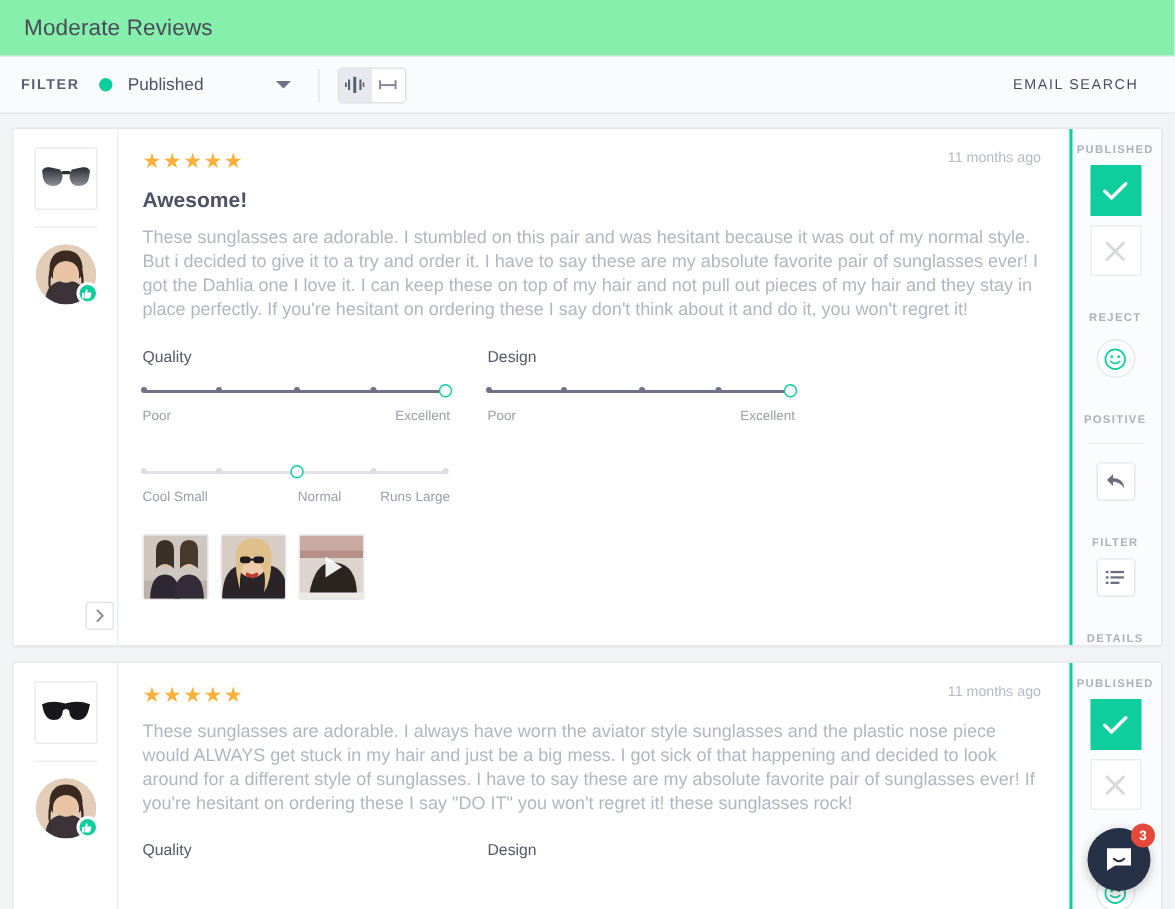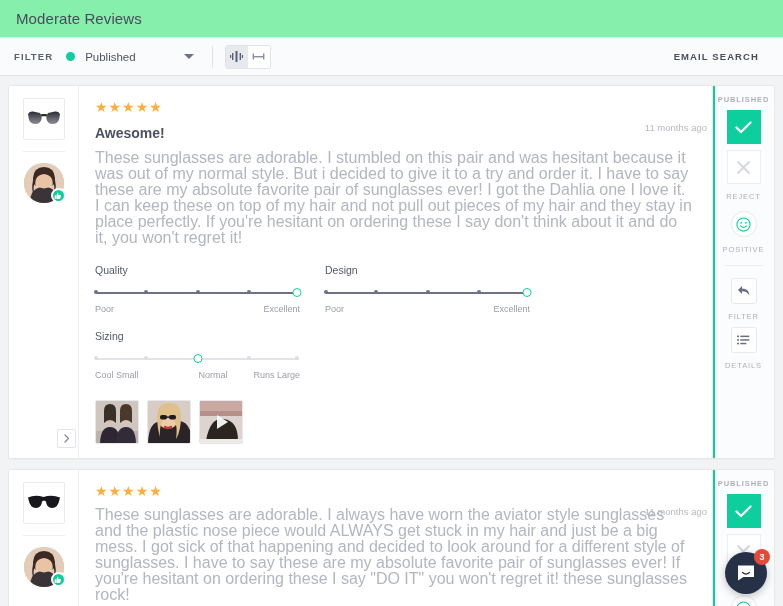--- a/index.html
+++ b/index.html
@@ -51,21 +51,21 @@
     display: flex; margin-left: 12px;
     border: 1px solid #e0e2e7; border-radius: 3px; overflow: hidden;
   }
   .viewtoggle div {
     width: 22px; height: 22px; display: flex; align-items: center; justify-content: center;
     background: #fff; cursor: pointer;
   }
   .viewtoggle div.on { background: #e7e9ee; }
   .spacer { flex: 1; }
   .email-label {
-    font-size: 9.5px; font-weight: 700; letter-spacing: 1.1px; color: #4a4e60;
+    font-size: 9.5px; font-weight: 400; letter-spacing: 1.1px; color: #4a4e60;
     margin-right: 10px;
     margin-left: 16px;
   }
   .searchbox {
     display: flex; align-items: center;
     width: 142px; height: 24px;
     background: #fff; border: 1px solid #e3e5ea; border-radius: 3px;
     padding: 0 6px;
   }
   .searchbox input {
@@ -113,28 +113,28 @@
     width: 19px; height: 19px;
     background: #fff; border: 1px solid #e3e5ea; border-radius: 2px;
     display: flex; align-items: center; justify-content: center;
     cursor: pointer; z-index: 3;
   }
 
   
   .body-col { flex: 1; padding: 14px 18px 14px 16px; min-width: 0; position: relative; }
   .stars { color: #fbb03b; font-size: 14px; letter-spacing: 1px; line-height: 1; }
   .timeago {
-    position: absolute; right: 5px; top: 14px;
-    font-size: 9.5px; color: #b6b9c3; margin-top: 22px;
+    position: absolute; right: 18px; top: 14px;
+    font-size: 9.5px; color: #b6b9c3;
   }
   .rv-title {
     font-size: 14px; color: #4c5062; margin-top: 11px; font-weight: 700;
   }
   .rv-text {
-    font-size: 16px; line-height: 16px; color: #b3b6c0; margin-top: 9px;
+    font-size: 12px; line-height: 16px; color: #b3b6c0; margin-top: 9px;
     max-width: 612px;
   }
 
   
   .attrs { display: flex; flex-wrap: wrap; margin-top: 18px; }
   .attr { width: 230px; margin-right: 0; margin-bottom: 16px; }
   .attr:nth-child(odd) { margin-right: 0; }
   .attr.col2 { margin-left: 0; }
   .attr-name { font-size: 10.5px; color: #545868; font-weight: 400; }
   .slider { position: relative; height: 10px; margin-top: 12px; width: 205px; }
@@ -188,21 +188,21 @@
     content:""; position:absolute; left: 0; top: 0; bottom: 0; width: 2px;
     background: #0ece9d;
   }
   .rail-head { font-size: 7.5px; letter-spacing: .9px; color: #aeb1bc; font-weight: 700; }
   .big-btn {
     width: 34px; height: 34px; margin-top: 6px;
     display: flex; align-items: center; justify-content: center; cursor: pointer;
   }
   .big-btn.approve { background: #0ece9d; }
   .big-btn.reject { background: #fff; border: 1px solid #ecedf1; }
-  .rail-cap { font-size: 7.5px; letter-spacing: .9px; color: #aeb1bc; font-weight: 400; margin-top: 8px; text-align: center; }
+  .rail-cap { font-size: 7.5px; letter-spacing: .9px; color: #aeb1bc; font-weight: 700; margin-top: 23px; text-align: center; }
   .round-btn {
     width: 26px; height: 26px; border-radius: 50%; margin-top: 10px;
     border: 1px solid #e7e9ee; background: #fff;
     display: flex; align-items: center; justify-content: center; cursor: pointer;
   }
   .rail-sep { width: 38px; height: 1px; background: #ebedf1; margin: 11px 0 6px 0; }
   .sq-btn {
     width: 26px; height: 26px; border-radius: 3px; margin-top: 6px;
     border: 1px solid #e7e9ee; background: #fff;
     display: flex; align-items: center; justify-content: center; cursor: pointer;
@@ -337,21 +337,20 @@
               <div class="tick" style="left:75%"></div>
               <div class="handle" style="left:calc(100% - 3px)"></div>
             </div>
             <div class="slider-labels">
               <span>Poor</span>
               <span>Excellent</span>
             </div>
           </div>
 
           <div class="attr">
-            <div class="attr-name">Sizing</div>
             <div class="slider">
               <div class="track faint"></div>
               <div class="tick faint" style="left:1px"></div>
               <div class="tick faint" style="left:25%"></div>
               <div class="tick faint" style="left:75%"></div>
               <div class="tick faint" style="left:calc(100% - 3px)"></div>
               <div class="handle" style="left:50%"></div>
             </div>
             <div class="slider-labels three">
               <span>Cool Small</span>

